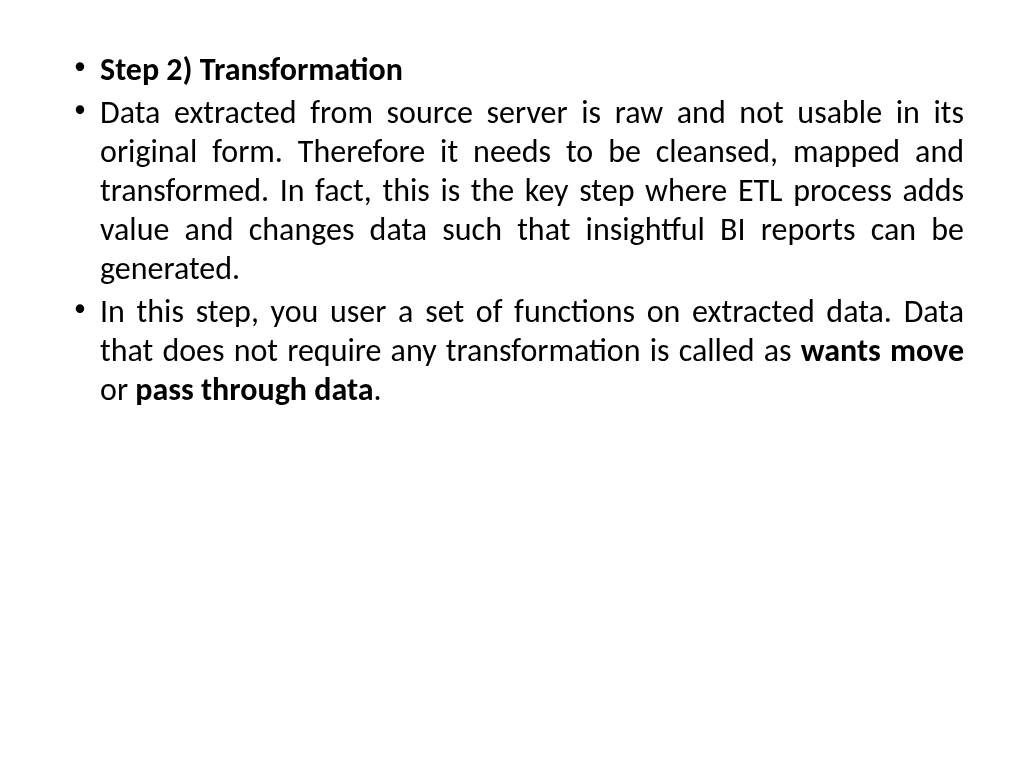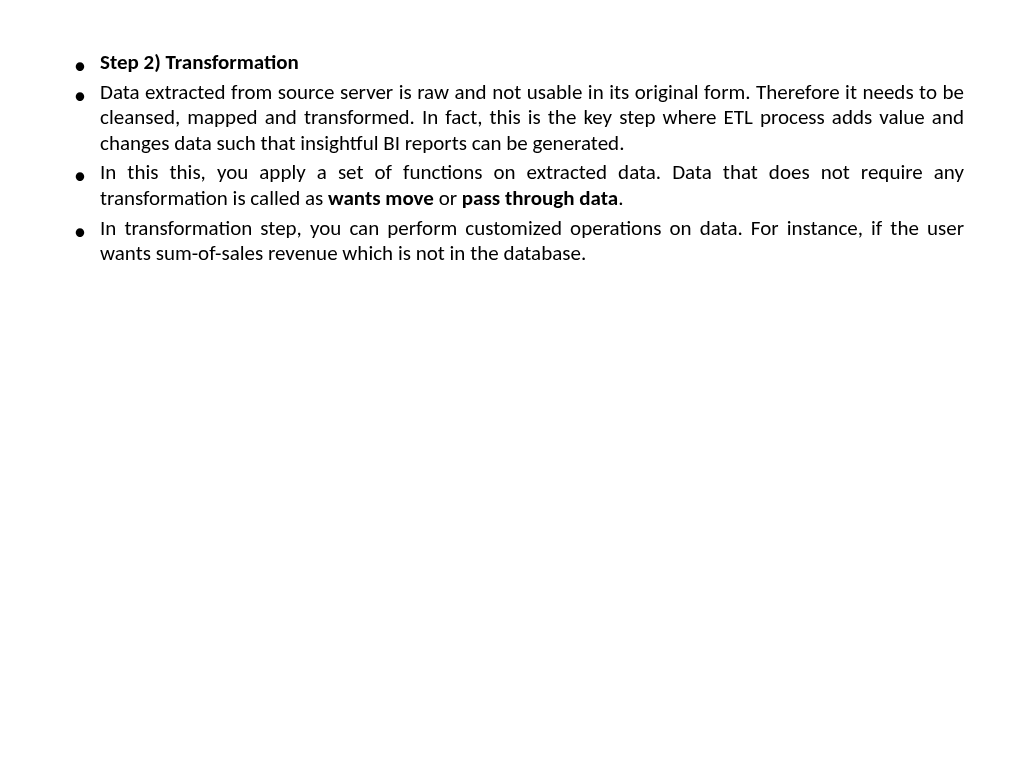--- a/index.html
+++ b/index.html
@@ -9,21 +9,21 @@
     font-family: Calibri, "Segoe UI", Arial, sans-serif;
     color: #000000;
     padding: 50px 60px 40px 60px;
   }
   ul.slide-list {
     list-style: none;
   }
   ul.slide-list > li {
     position: relative;
     padding-left: 40px;
-    font-size: 21px;
+    font-size: 32px;
     line-height: 1.22;
     text-align: justify;
     margin-bottom: 4px;
   }
   ul.slide-list > li::before {
     content: "•";
     position: absolute;
     left: 14px;
     top: 0;
     font-size: 24px;
@@ -36,18 +36,15 @@
 <body>
 
 <ul class="slide-list">
   <li>
     <span class="bold">Step 2) Transformation</span>
   </li>
   <li>
     <span>Data extracted from source server is raw and not usable in its original form. Therefore it needs to be cleansed, mapped and transformed. In fact, this is the key step where ETL process adds value and changes data such that insightful BI reports can be generated.</span>
   </li>
   <li>
-    <span>In this this, you apply a set of functions on extracted data. Data that does not require any transformation is called as </span><span class="bold">wants move</span><span> or </span><span class="bold">pass through data</span><span>.</span>
-  </li>
-  <li>
-    <span>In transformation step, you can perform customized operations on data. For instance, if the user wants sum-of-sales revenue which is not in the database.</span>
+    <span>In this step, you user a set of functions on extracted data. Data that does not require any transformation is called as </span><span class="bold">wants move</span><span> or </span><span class="bold">pass through data</span><span>.</span>
   </li>
 </ul>
 
 </body></html>

